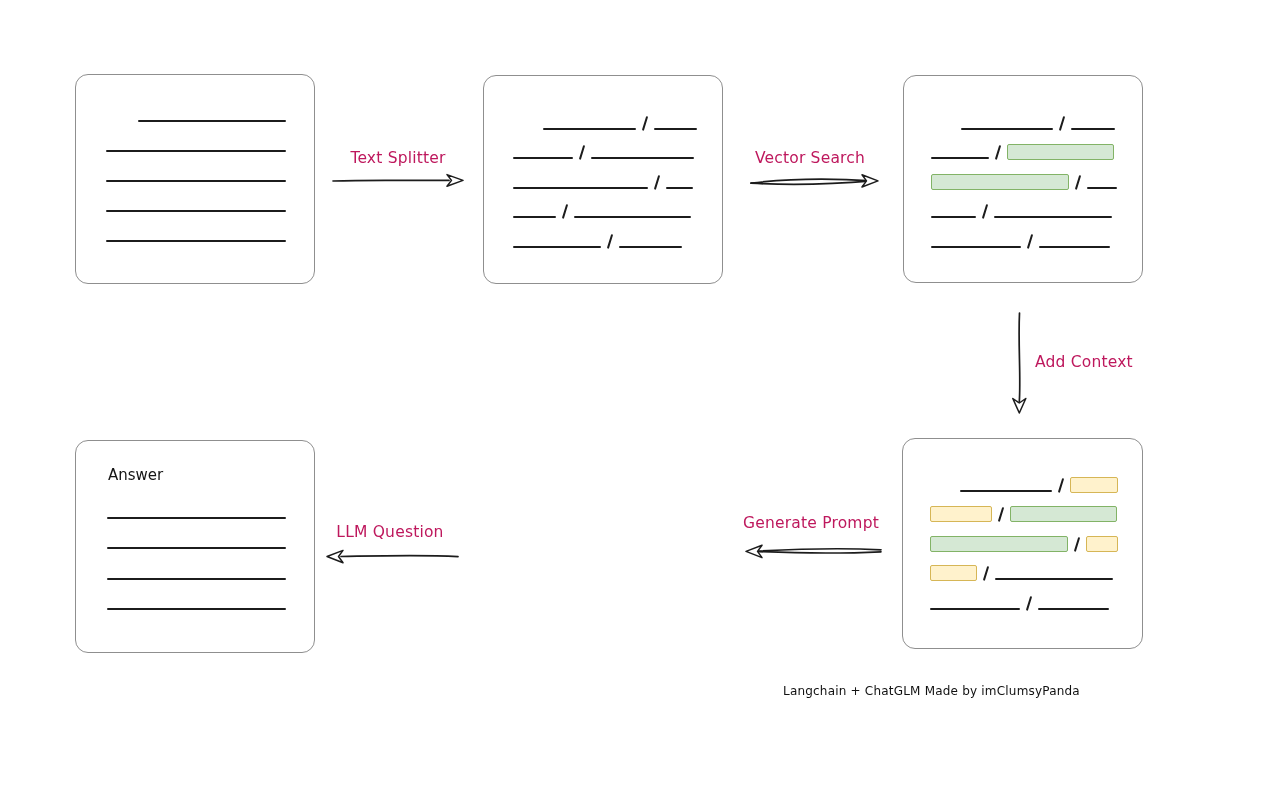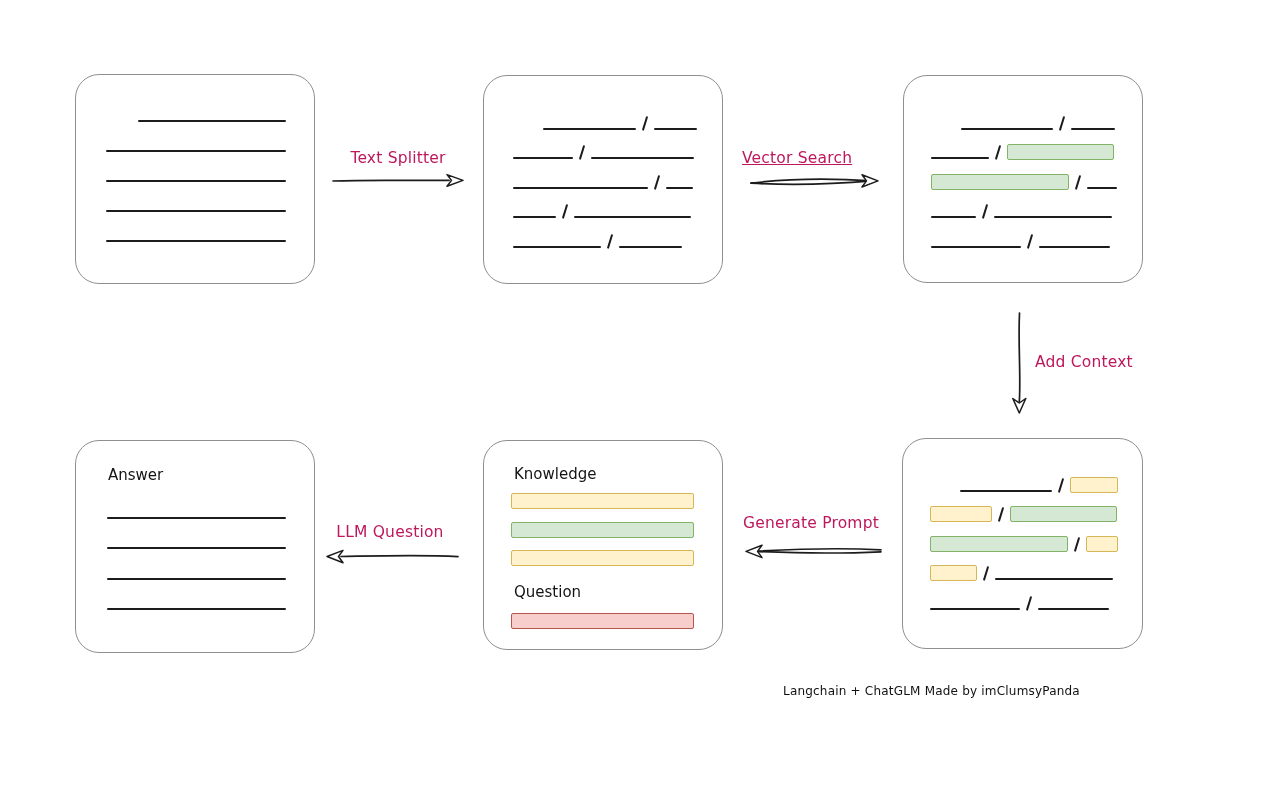--- a/index.html
+++ b/index.html
@@ -14,21 +14,21 @@
     height: 792px;
     background: #ffffff;
     overflow: hidden;
   }
 
   
   .box {
     position: absolute;
     background: #ffffff;
     border: 1px solid var(--box-border, #8f8f8f);
-    border-radius: 24px;
+    border-radius: 13px;
     padding-left: 40px;
   }
   #box-document { left: 75px;  top: 74px;  width: 240px; height: 210px; }
   #box-chunks   { left: 483px; top: 75px;  width: 240px; height: 209px; }
   #box-matched  { left: 903px; top: 75px;  width: 240px; height: 208px; }
   #box-context  { left: 902px; top: 438px; width: 241px; height: 211px; }
   #box-prompt   { left: 483px; top: 440px; width: 240px; height: 210px; }
   #box-answer   { left: 75px;  top: 440px; width: 240px; height: 213px; }
 
   
@@ -78,21 +78,21 @@
 
   
   .arrow-label {
     position: absolute;
     font-size: 15.5px;
     letter-spacing: 0.2px;
     color: #be185d;
     white-space: nowrap;
   }
   #label-text-splitter   { left: 330px;  top: 149px; width: 136px; text-align: center; }
-  #label-vector-search   { left: 742px;  top: 149px; width: 136px; text-align: left; text-decoration: underline; }
+  #label-vector-search   { left: 742px;  top: 149px; width: 136px; text-align: center; }
   #label-add-context     { left: 1035px; top: 353px; }
   #label-generate-prompt { left: 736px;  top: 514px; width: 150px; text-align: center; }
   #label-llm-response    { left: 326px;  top: 523px; width: 128px; text-align: center; }
 
   #caption {
     position: absolute;
     left: 783px; top: 684px;
     font-size: 12px;
     letter-spacing: 0.2px;
     color: #111111;
@@ -237,32 +237,20 @@
           <div class="seg-line" style="width: 118px;"></div>
         </div>
         <div class="seg-row">
           <div class="seg-line" style="width: 90px;"></div>
           <div class="seg-slash"></div>
           <div class="seg-line" style="width: 71px;"></div>
         </div>
       </div>
   </div>
 
-  <div class="box" id="box-prompt">
-    <div class="prompt-label" id="knowledge-label">Knowledge</div>
-    <div class="bar-group" id="knowledge-bars">
-        <div class="seg-chip chip-yellow"></div>
-        <div class="seg-chip chip-green"></div>
-        <div class="seg-chip chip-yellow"></div>
-      </div>
-    <div class="prompt-label" id="question-label">Question</div>
-    <div class="bar-group" id="question-bars">
-        <div class="seg-chip chip-red"></div>
-      </div>
-  </div>
 
   <div class="box" id="box-answer">
     <div id="answer-label">Answer</div>
     <div class="rows rows-answer">
         <div class="seg-row">
           <div class="seg-line" style="width: 179px;"></div>
         </div>
         <div class="seg-row">
           <div class="seg-line" style="width: 179px;"></div>
         </div>

